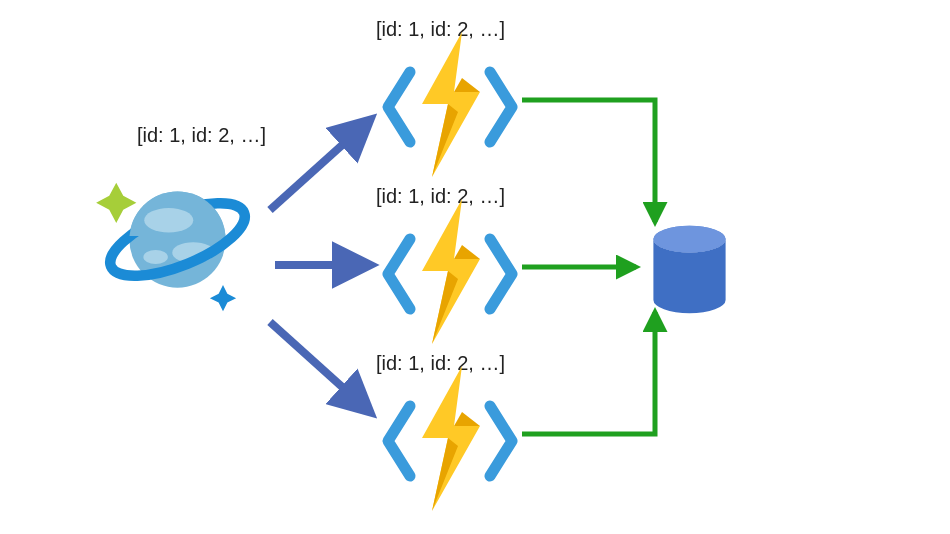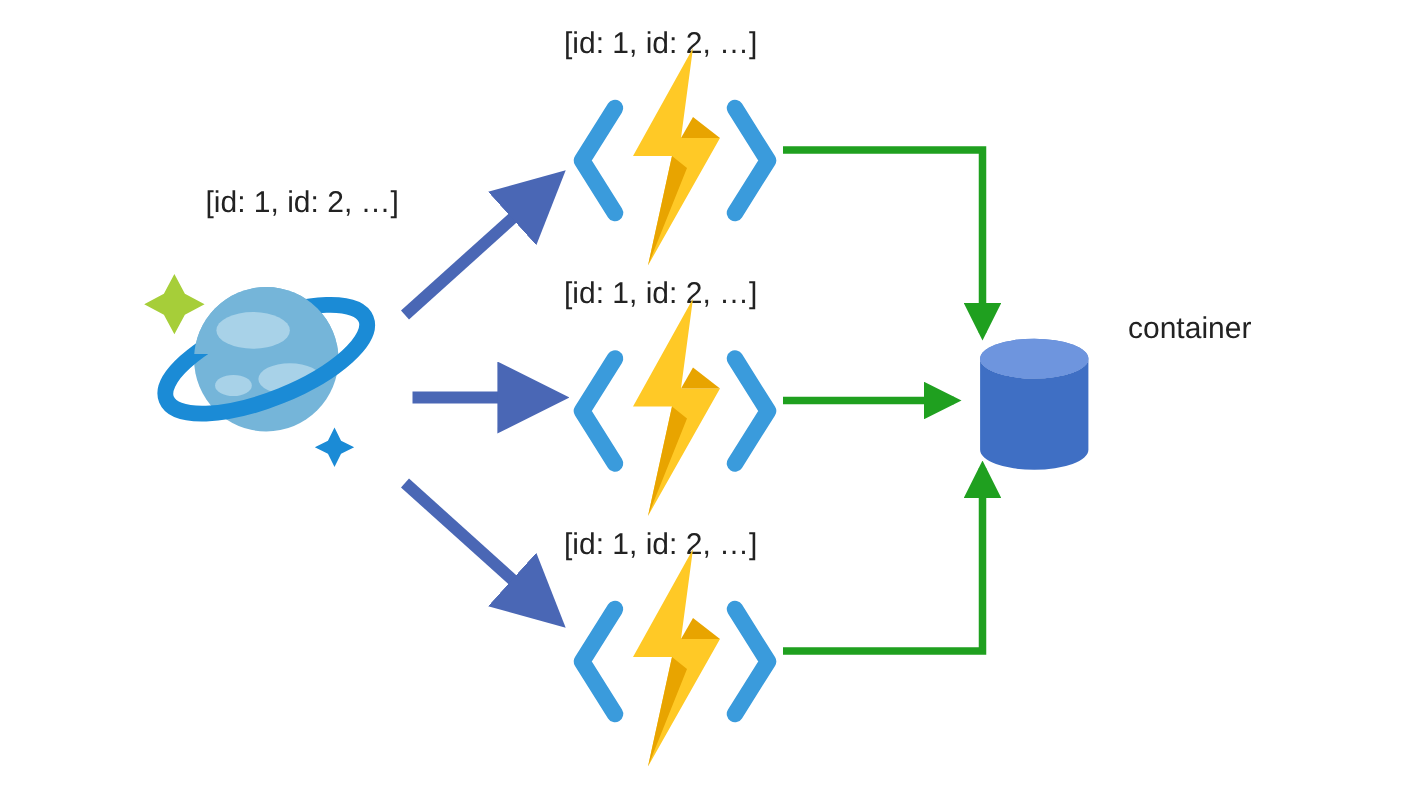--- a/index.html
+++ b/index.html
@@ -43,21 +43,20 @@
 
   <div class="label" style="left:137px; top:124px;">[id: 1, id: 2, …]</div>
 
   <div class="label" style="left:376px; top:18px;">[id: 1, id: 2, …]</div>
 
   <div class="label" style="left:376px; top:185px;">[id: 1, id: 2, …]</div>
 
   <div class="label" style="left:376px; top:352px;">[id: 1, id: 2, …]</div>
 
   <div class="db-label" style="left:752px; top:207px;">
-    <div>container</div>
   </div>
 
   <svg class="overlay" viewBox="0 0 950 534">
     <defs>
       <marker id="arrBlue" viewBox="0 0 10 10" refX="8" refY="5" markerWidth="6" markerHeight="6" orient="auto-start-reverse">
         <path d="M0,0 L10,5 L0,10 Z" fill="#4A67B5"></path>
       </marker>
       <marker id="arrGreen" viewBox="0 0 10 10" refX="8" refY="5" markerWidth="5" markerHeight="5" orient="auto-start-reverse">
         <path d="M0,0 L10,5 L0,10 Z" fill="#1FA01F"></path>
       </marker>

